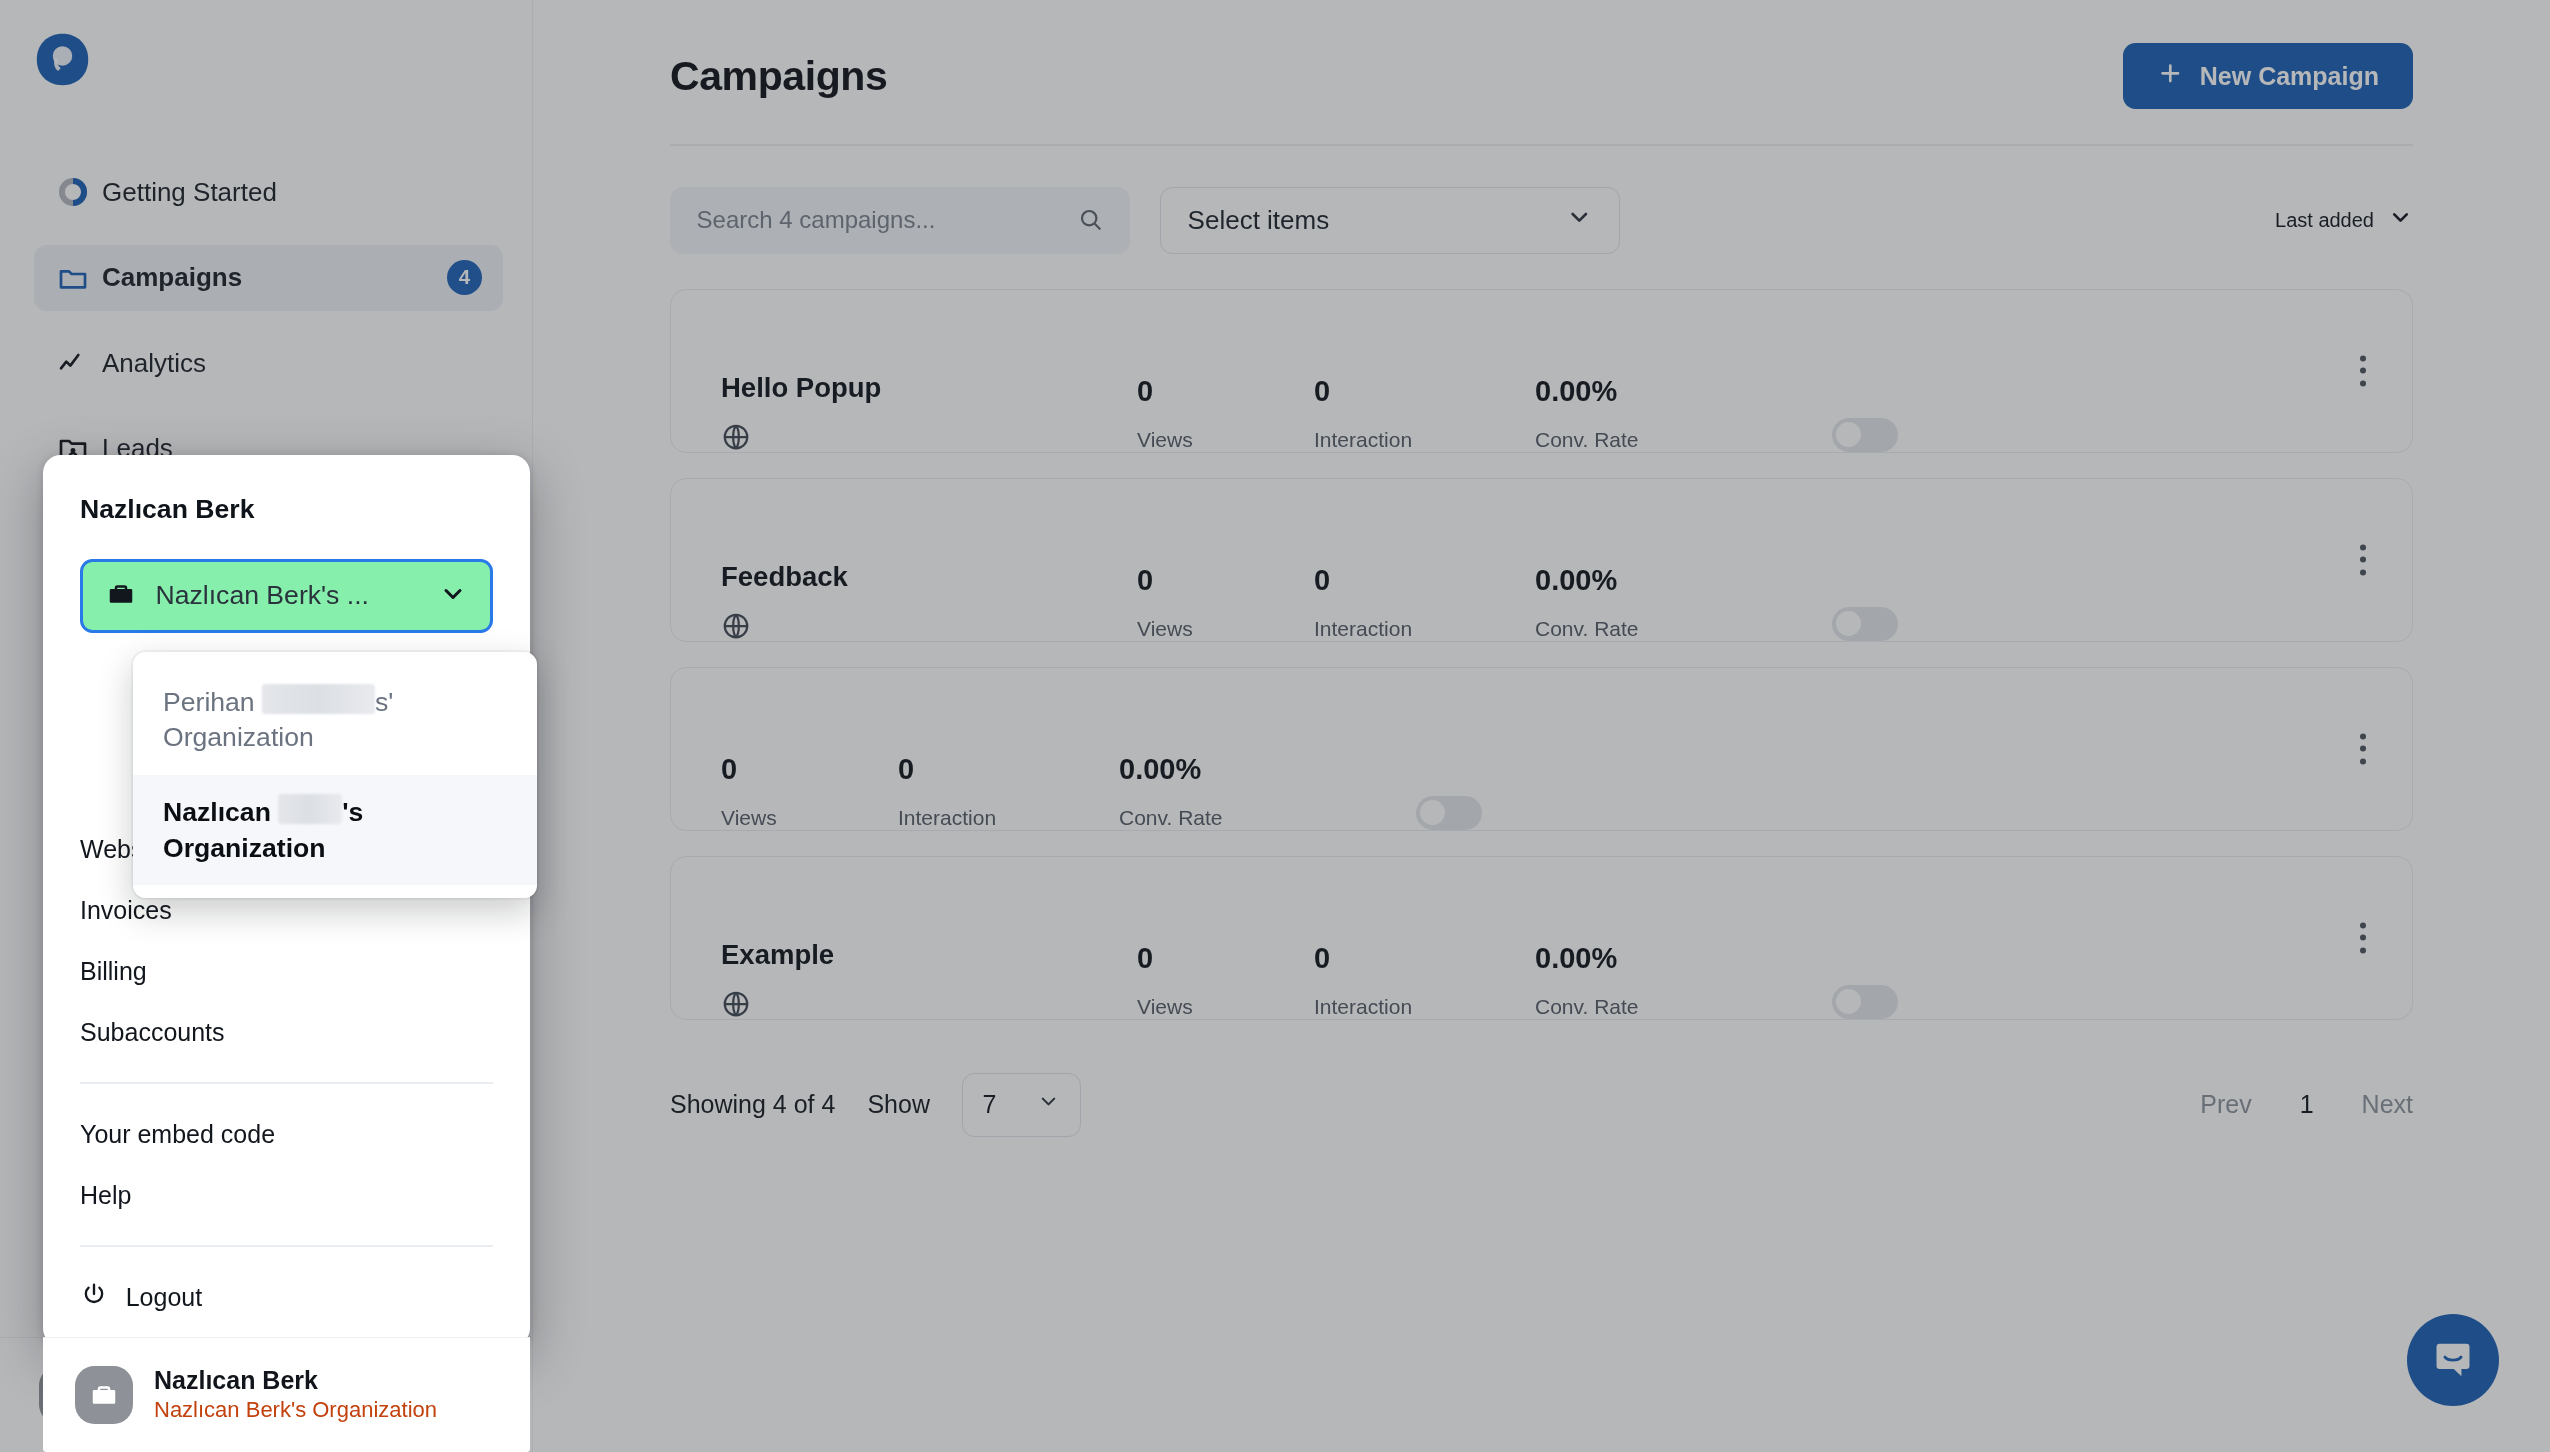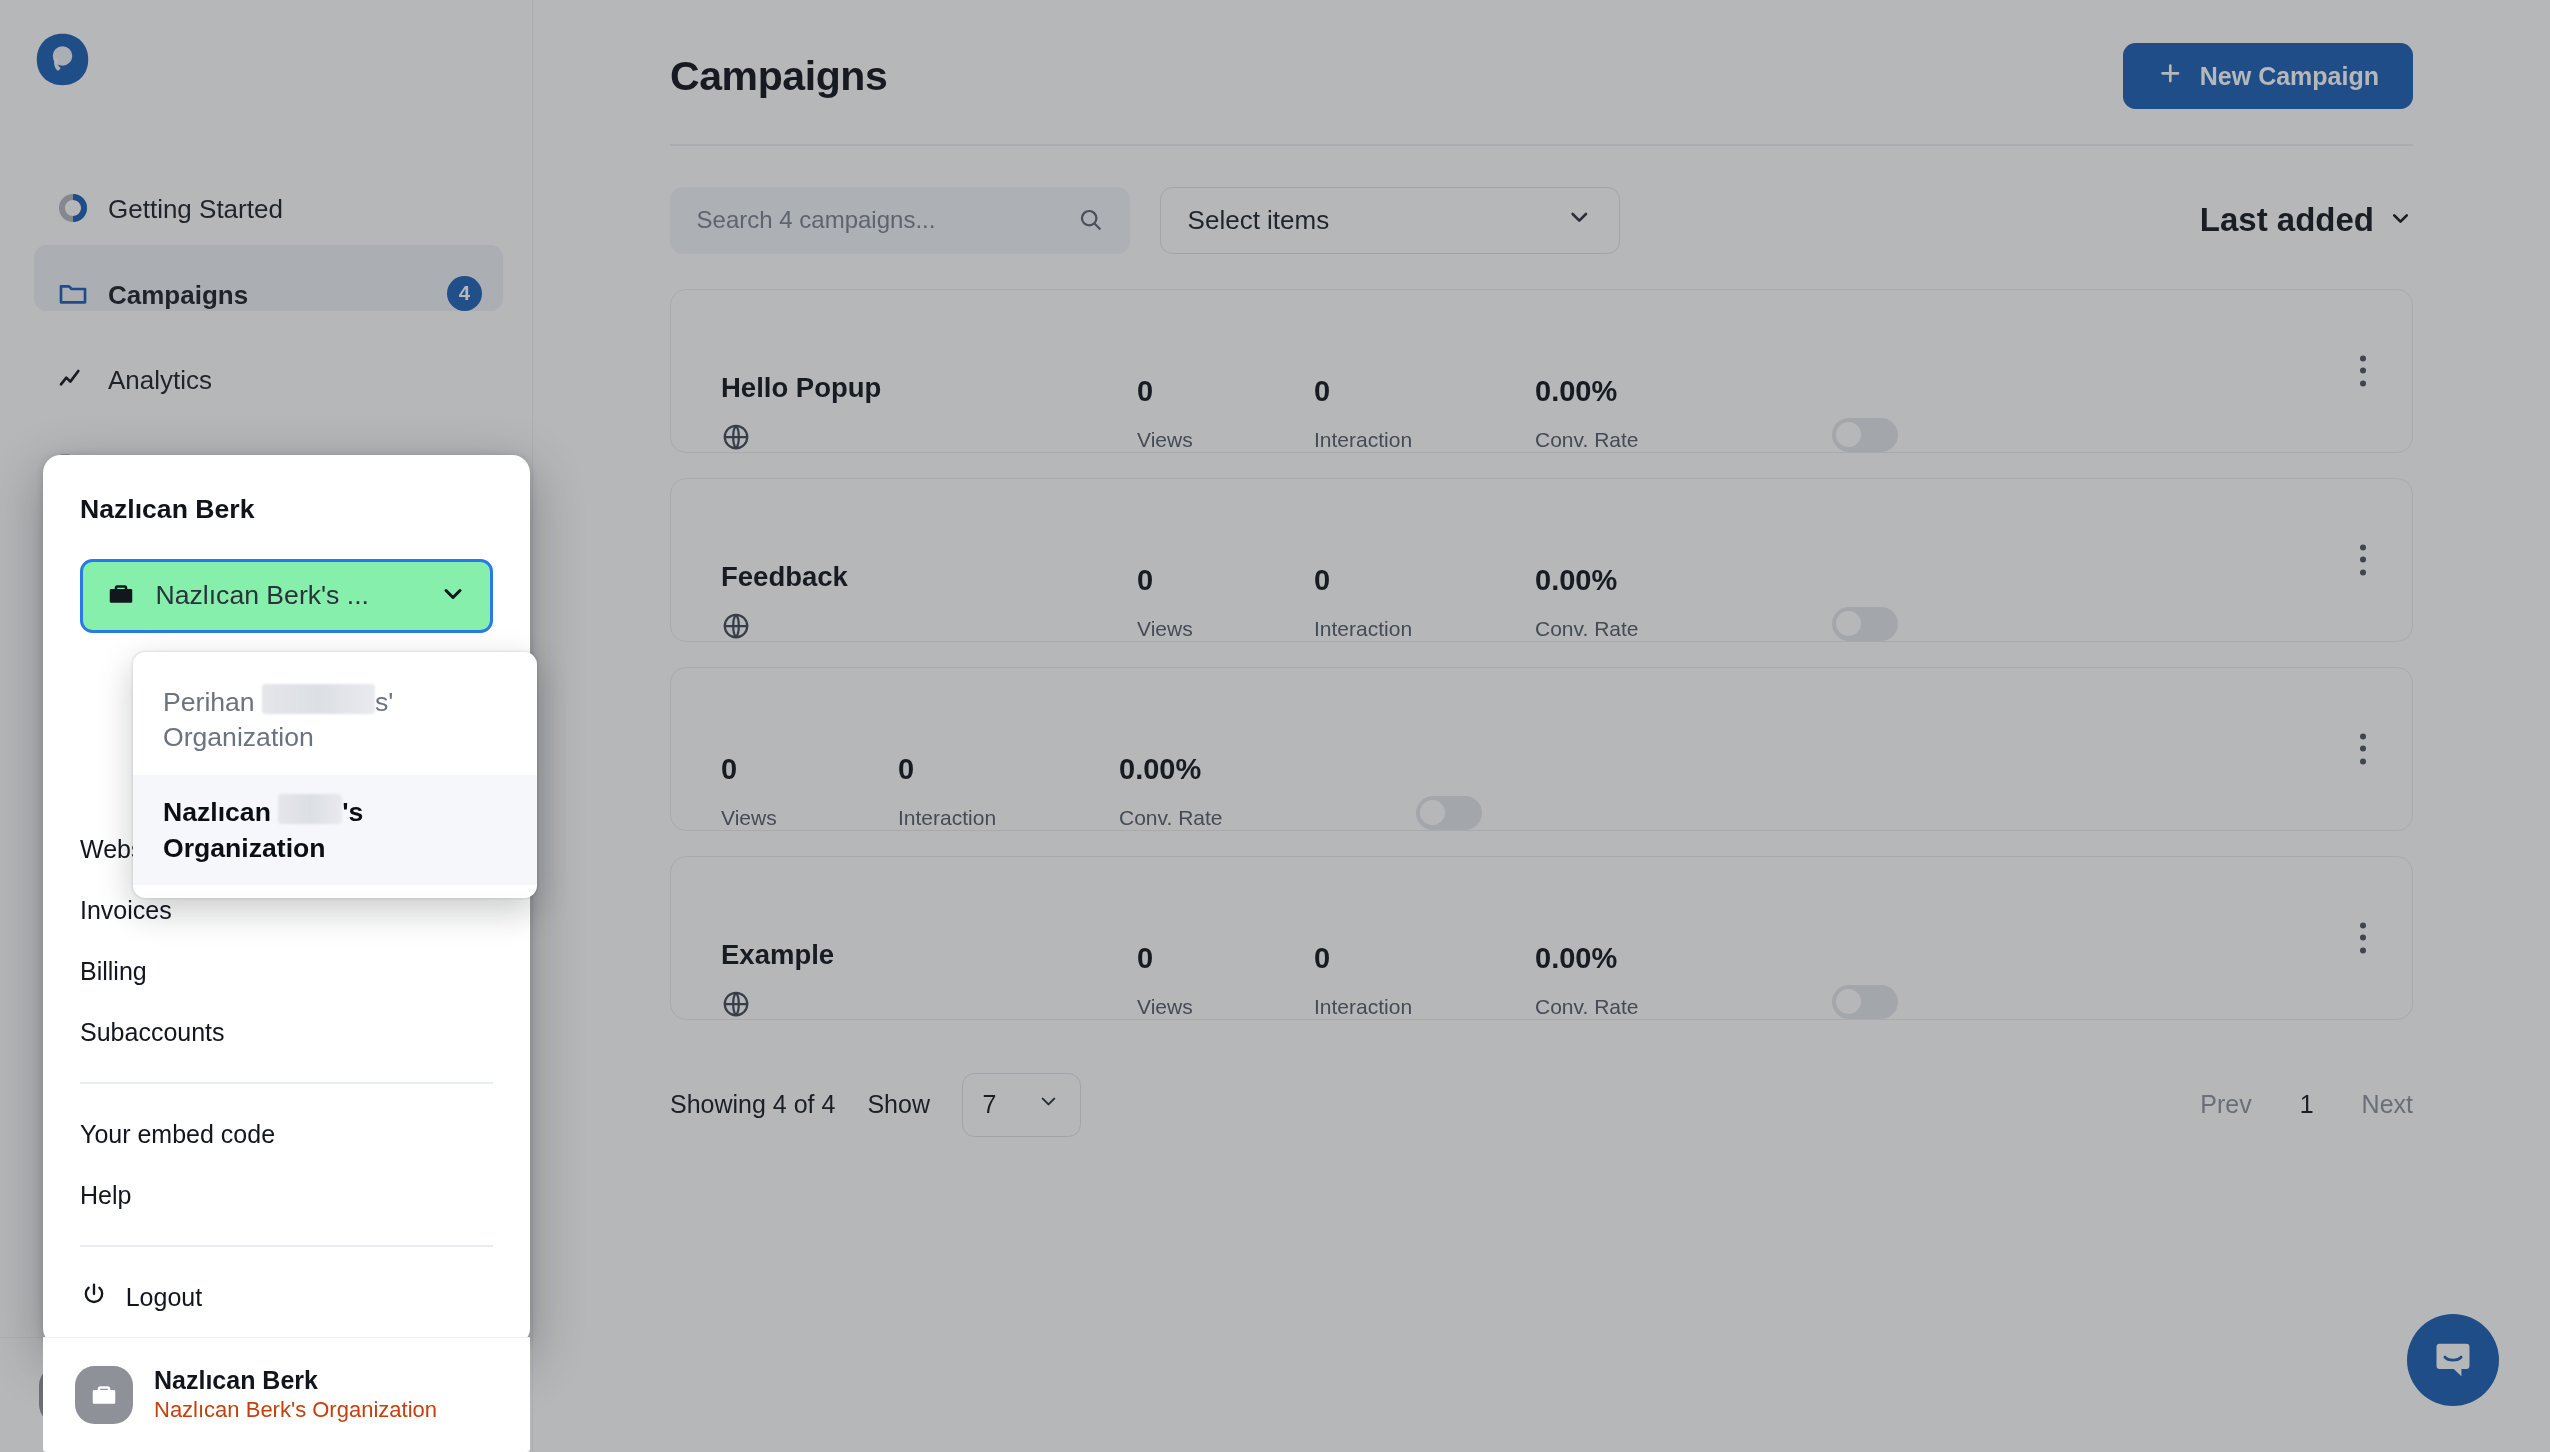--- a/index.html
+++ b/index.html
@@ -19,21 +19,21 @@
     width: 533px; height: 1452px;
     background: #ffffff;
     border-right: 1.8px solid #eef0f3;
     position: relative;
     flex: 0 0 533px;
   }
   .logo { position: absolute; left: 35px; top: 32px; width: 55px; height: 55px; }
 
   .nav { position: absolute; left: 34px; top: 159px; width: 469px; }
   .nav-item {
-    display: flex; align-items: flex-end; gap: 18px;
+    display: flex; align-items: center; gap: 12px;
     height: 66px; padding: 0 21px;
     border-radius: 12.4px;
     color: #1b2028;
     font-size: 26px;
   }
   .nav-item.active { background: #eef1f6; font-weight: 700; }
   .nav-item .nv-icon { width: 35px; height: 35px; display:flex; align-items:center; justify-content:center; flex:0 0 35px; }
   .nav-item .nv-label { flex: 1 1 auto; white-space: nowrap; }
   .nav-badge {
     background: #1d62b8; color: #fff; font-size: 20.4px; font-weight: 700;
@@ -82,21 +82,21 @@
     font-size: 24px; color: #4d7c0f; font-family: inherit;
   }
   .search-box input::placeholder { color: #7a828d; }
   .select-box {
     width: 460px; height: 67px; border: 1.8px solid #dfe3e8; border-radius: 12.4px;
     display: flex; align-items: center; justify-content: space-between;
     padding: 0 26.6px; font-size: 26px; color: #1b222b; background: #fff;
   }
   .sort-box {
     margin-left: auto; display: flex; align-items: center; gap: 14px;
-    font-size: 33px; color: #12171e; font-weight: bold;
+    font-size: 20px; color: #12171e;
   }
 
   .card-list { margin: 35px 84px 0 84px; display: flex; flex-direction: column; gap: 25px; }
   .card {
     height: 164px; border: 1.8px solid #e9ecf0; border-radius: 16px;
     display: flex; align-items: flex-end; padding: 0 50px; background: #fff;
     position: relative;
   }
   .c-name-col { width: 416px; }
   .c-name { font-size: 27.5px; font-weight: 700; color: #0f141a; }

